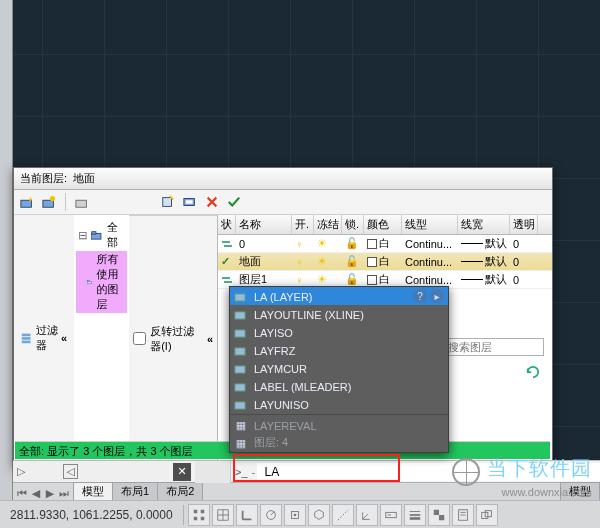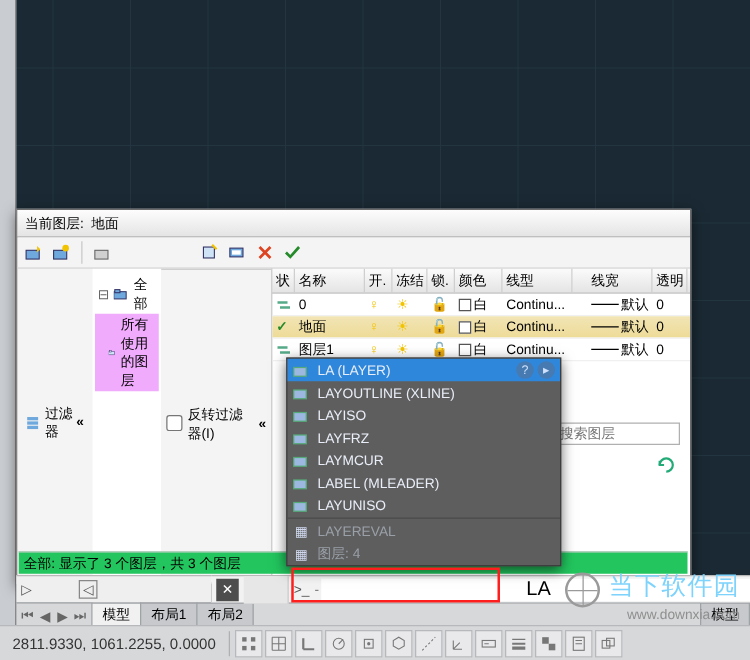--- a/index.html
+++ b/index.html
@@ -32,21 +32,21 @@
 .node-ic { width: 14px; height: 12px; }
 #invert-row { border-top: 1px solid #cfcfcf; padding: 3px 4px; display: flex; align-items: center; gap: 4px; background: #f4f4f4; }
 
 #grid-pane { flex: 1; display: flex; flex-direction: column; }
 #gheaders { display: flex; background: linear-gradient(#fbfbfb,#e4e4e4); border-bottom: 1px solid #b7b7b7; }
 .gh { border-right: 1px solid #cfcfcf; padding: 2px 3px; overflow: hidden; white-space: nowrap; }
 #grows { background: #fff; flex: 1; }
 .gr { display: flex; height: 18px; align-items: center; border-bottom: 1px solid #f0f0f0; }
 .gr.sel { background: linear-gradient(#f2e5b6,#eddb97); }
 .gc { padding: 0 3px; overflow: hidden; white-space: nowrap; display: flex; align-items: center; gap: 2px; }
-.c-state { width: 18px; } .c-name { width: 56px; } .c-on { width: 22px; } .c-frz { width: 28px; } .c-lock { width: 22px; } .c-color { width: 38px; } .c-lt { width: 56px; } .c-lw { width: 52px; margin-left: 12px; } .c-tr { width: 28px; }
+.c-state { width: 18px; } .c-name { width: 56px; } .c-on { width: 22px; } .c-frz { width: 28px; } .c-lock { width: 22px; } .c-color { width: 38px; } .c-lt { width: 56px; } .c-lw { width: 52px; } .c-tr { width: 28px; }
 
 .bulb-on { color: #f2c400; }
 .sun { color: #f2c400; } .lock { color: #7a7a7a; }
 .cswatch { width: 10px; height: 10px; border: 1px solid #555; display: inline-block; background: #fff; }
 .linew { display: inline-block; width: 28px; border-top: 1px solid #000; }
 .chk { color: #258a2a; font-weight: bold; }
 .parallel { width: 12px; height: 10px; }
 
 #status-line { position: absolute; left: 15px; top: 441px; width: 535px; height: 18px; background: #22c55e; border-top: 1px solid #cfcfcf; padding-left: 4px; line-height: 18px; z-index: 1; }
 #search-box { position: absolute; right: 8px; top: 170px; width: 100px; }
@@ -58,21 +58,21 @@
 .ac-row.hl { background: #2f87dc; }
 .ac-ic { width: 14px; height: 14px; display: inline-flex; align-items: center; justify-content: center; color: #cfd8ef; }
 .ac-dis { color: #9aa0a8; }
 #ac-head { position: absolute; right: 0; top: 0; display: flex; gap: 3px; padding: 2px 4px; }
 .ac-head-ic { width: 14px; height: 14px; color: #cfe1ff; display: inline-flex; align-items: center; justify-content: center; background: #467ab0; border-radius: 7px; font-size: 10px; }
 
 #cmdline-wrap { position: absolute; left: 169px; top: 460px; width: 431px; height: 22px; background: #f2f2f2; border-top: 1px solid #b8b8b8; display: flex; align-items: center; z-index: 3; }
 #cmd-close { width: 18px; height: 18px; margin: 0 4px; background: #4d4d4d; color: #fff; display: flex; align-items: center; justify-content: center; font-size: 11px; }
 #cmd-handle { width: 36px; height: 22px; background: #e7e7e7; border-right: 1px solid #ccc; }
 #cmd-prompt { padding: 0 4px; color: #555; }
-#cmd-input { border: none; outline: none; background: #fff; height: 18px; flex: 1; font-size: 16px; padding: 0 4px; text-align: center; }
+#cmd-input { border: none; outline: none; background: #fff; height: 18px; flex: 1; font-size: 12px; padding: 0 4px; }
 #red-box { position: absolute; left: 233px; top: 454px; width: 167px; height: 28px; border: 2px solid #ff1e1e; z-index: 6; pointer-events: none; }
 
 #tabs { position: absolute; left: 13px; top: 482px; width: 587px; height: 18px; background: #d7d8da; display: flex; align-items: flex-end; font-size: 11px; border-top: 1px solid #aeb0b3; }
 .tab-arrows { display: flex; gap: 0; padding: 0 2px; }
 .tab-ar { width: 14px; height: 14px; display: inline-flex; align-items: center; justify-content: center; color: #666; }
 .tab { padding: 1px 8px; border: 1px solid #9fa2a6; border-bottom: none; background: #c7c9cc; margin-right: -1px; }
 .tab.active { background: #f1f1f1; }
 .tab-model-r { margin-left: auto; padding: 1px 8px; border: 1px solid #9fa2a6; border-bottom: none; background: #c7c9cc; }
 
 #statusbar { position: absolute; left: 0; top: 500px; width: 600px; height: 28px; background: #d7d8da; display: flex; align-items: center; padding: 0 4px; gap: 2px; border-top: 1px solid #b6b8bb; }

